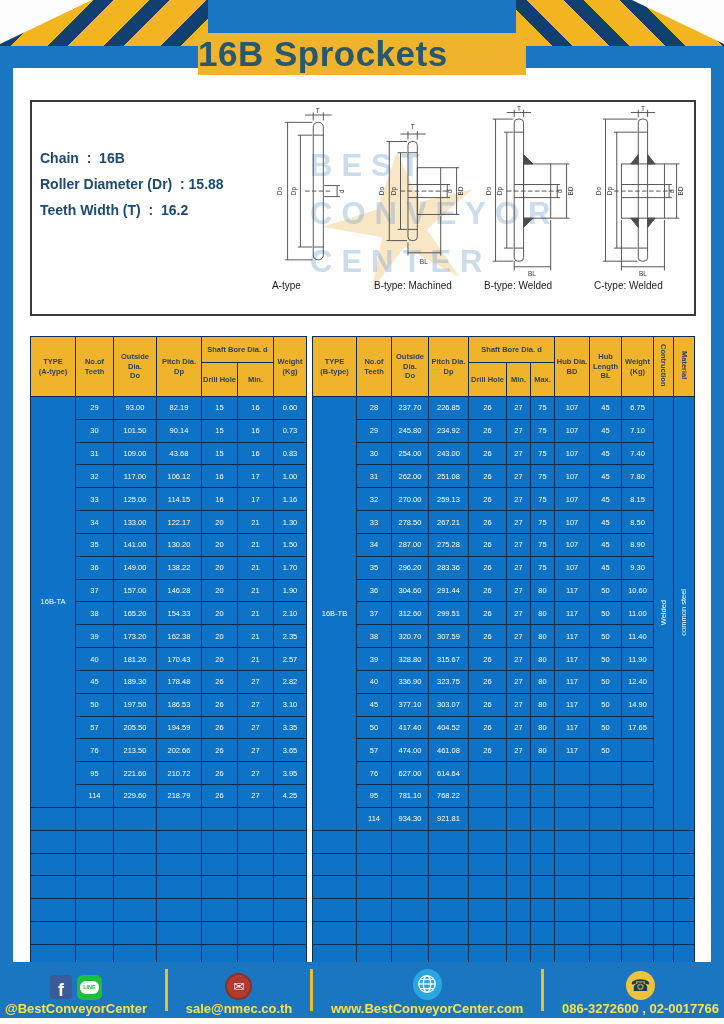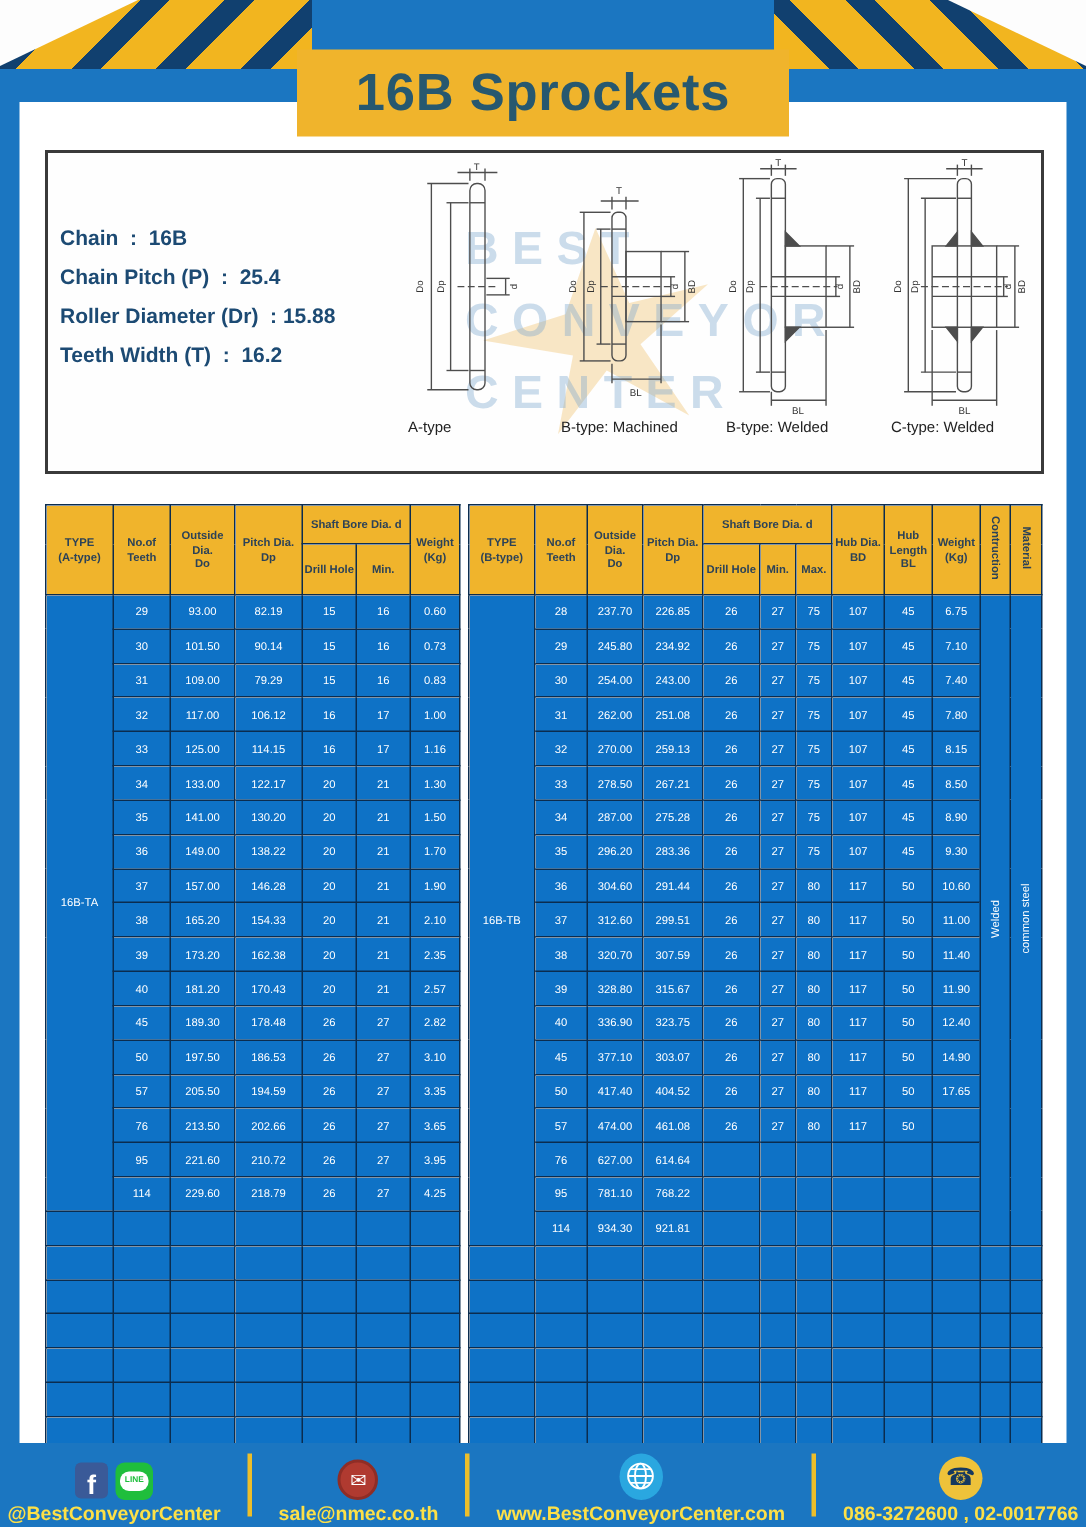--- a/index.html
+++ b/index.html
@@ -11,22 +11,22 @@
   .hazard-left{left:0;width:208px;
      background:repeating-linear-gradient(135deg,#f2b51f 0 26px,#11406f 26px 40px);}
   .hazard-right{right:0;width:208px;
      background:repeating-linear-gradient(45deg,#f2b51f 0 26px,#11406f 26px 40px);}
   .corner-white{position:absolute;top:0;width:92px;height:44px;background:#fdfdfd;}
   .corner-white.left{left:0;clip-path:polygon(0 0,100% 0,0 100%);}
   .corner-white.right{right:0;clip-path:polygon(0 0,100% 0,100% 100%);}
   .side-frame{position:absolute;top:68px;width:13px;height:894px;background:#1b76c1;}
   .side-frame.left{left:0;} .side-frame.right{right:0;}
   
-  .title-banner{position:absolute;left:198px;top:33px;width:328px;height:58px;background:#f0b42c;
-     display:flex;align-items:center;justify-content:center;z-index:5;}
+  .title-banner{position:absolute;left:198px;top:33px;width:328px;height:42px;background:#f0b42c;
+     display:flex;align-items:center;z-index:5;}
   .title-banner h1{margin:0;font-size:35px;font-weight:bold;color:#27586f;letter-spacing:.5px;}
   
   .diagram-box{position:absolute;left:30px;top:100px;width:666px;height:216px;background:#fefefe;
      border:2px solid #3a3a3a;box-sizing:border-box;}
   .specs{position:absolute;left:8px;top:44px;width:236px;z-index:2;}
   .spec-line{font-size:14px;font-weight:bold;color:#1c4a73;line-height:1.85;white-space:pre;}
   .figures{position:absolute;left:240px;top:4px;right:4px;display:flex;justify-content:space-between;z-index:2;}
   .figure{display:flex;flex-direction:column;align-items:flex-start;}
   .figure svg{display:block;}
   .figure-caption{font-size:10px;color:#222;margin-top:2px;text-align:center;white-space:nowrap;}
@@ -87,21 +87,20 @@
   <div class="diagram-box">
     <svg class="wm-logo" width="150" height="150" viewBox="0 0 120 120">
       <polygon points="60,0 78,40 120,30 84,62 110,100 66,76 40,110 48,68 0,60 44,46" fill="#f3cf8e"></polygon>
     </svg>
     <div class="watermark">BEST
 CONVEYOR
 CENTER</div>
 
     <div class="specs">
       <div class="spec-line">Chain  :  16B</div>
-      <div class="spec-line">Chain Pitch (P)  :  25.4</div>
       <div class="spec-line">Roller Diameter (Dr)  : 15.88</div>
       <div class="spec-line">Teeth Width (T)  :  16.2</div>
     </div>
 
     <div class="figures">
 
       <div class="figure">
         <svg width="88" height="172" viewBox="0 0 96 184">
           <g stroke="#4d4d4d" stroke-width="1" fill="none">
             <rect x="45" y="16" width="11" height="150" rx="5"></rect>
@@ -299,21 +298,21 @@
           <td>30</td>
           <td>101.50</td>
           <td>90.14</td>
           <td>15</td>
           <td>16</td>
           <td>0.73</td>
         </tr>
         <tr>
           <td>31</td>
           <td>109.00</td>
-          <td>79.29</td>
+          <td>43.68</td>
           <td>15</td>
           <td>16</td>
           <td>0.83</td>
         </tr>
         <tr>
           <td>32</td>
           <td>117.00</td>
           <td>106.12</td>
           <td>16</td>
           <td>17</td>

